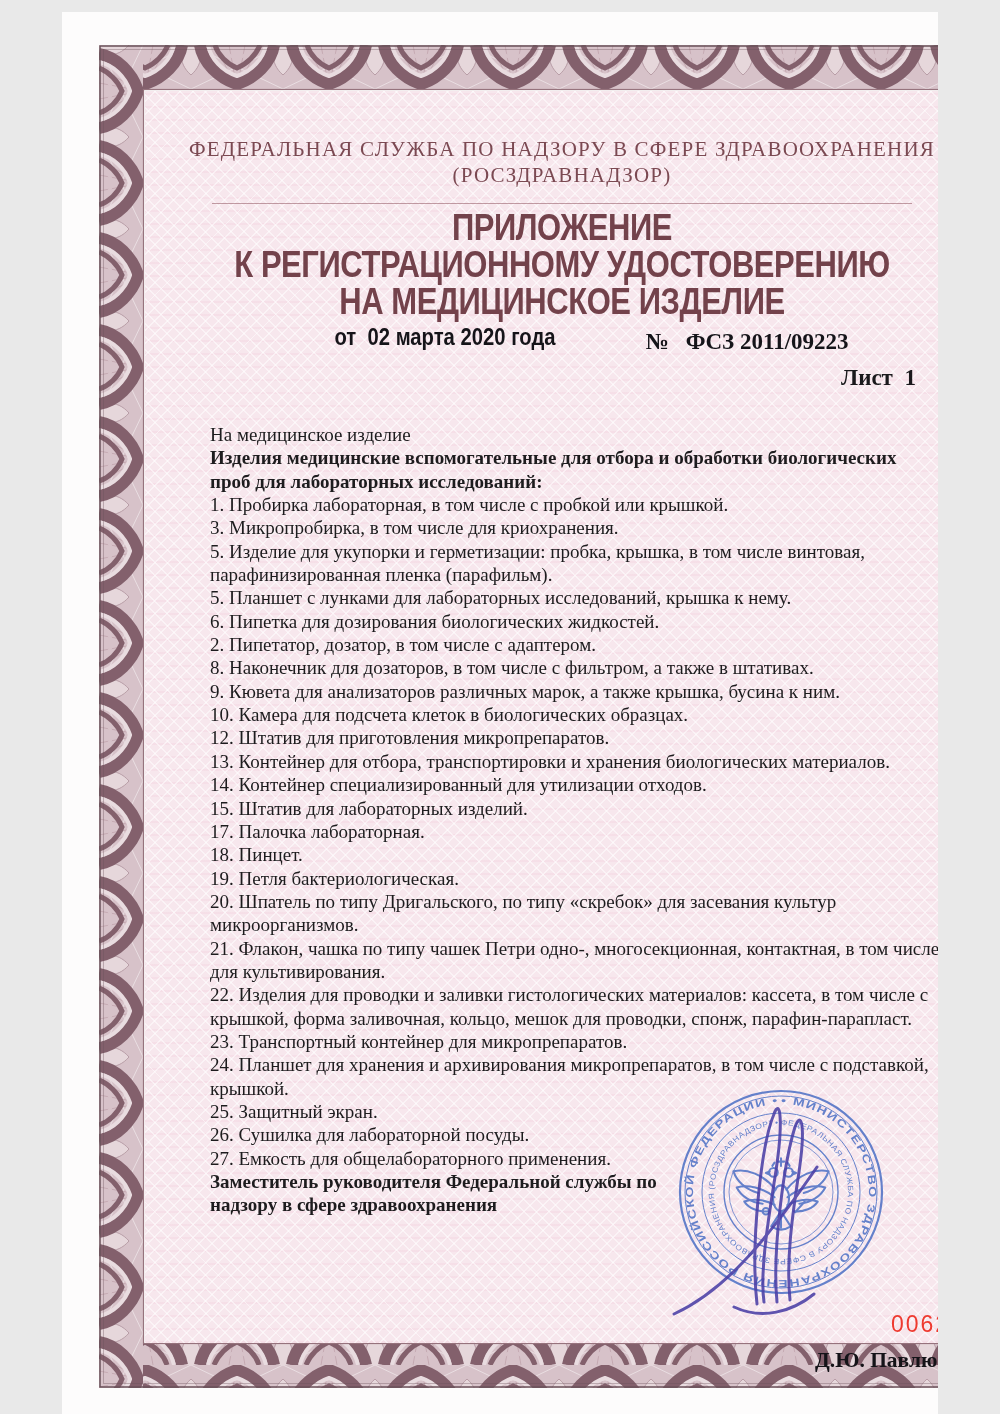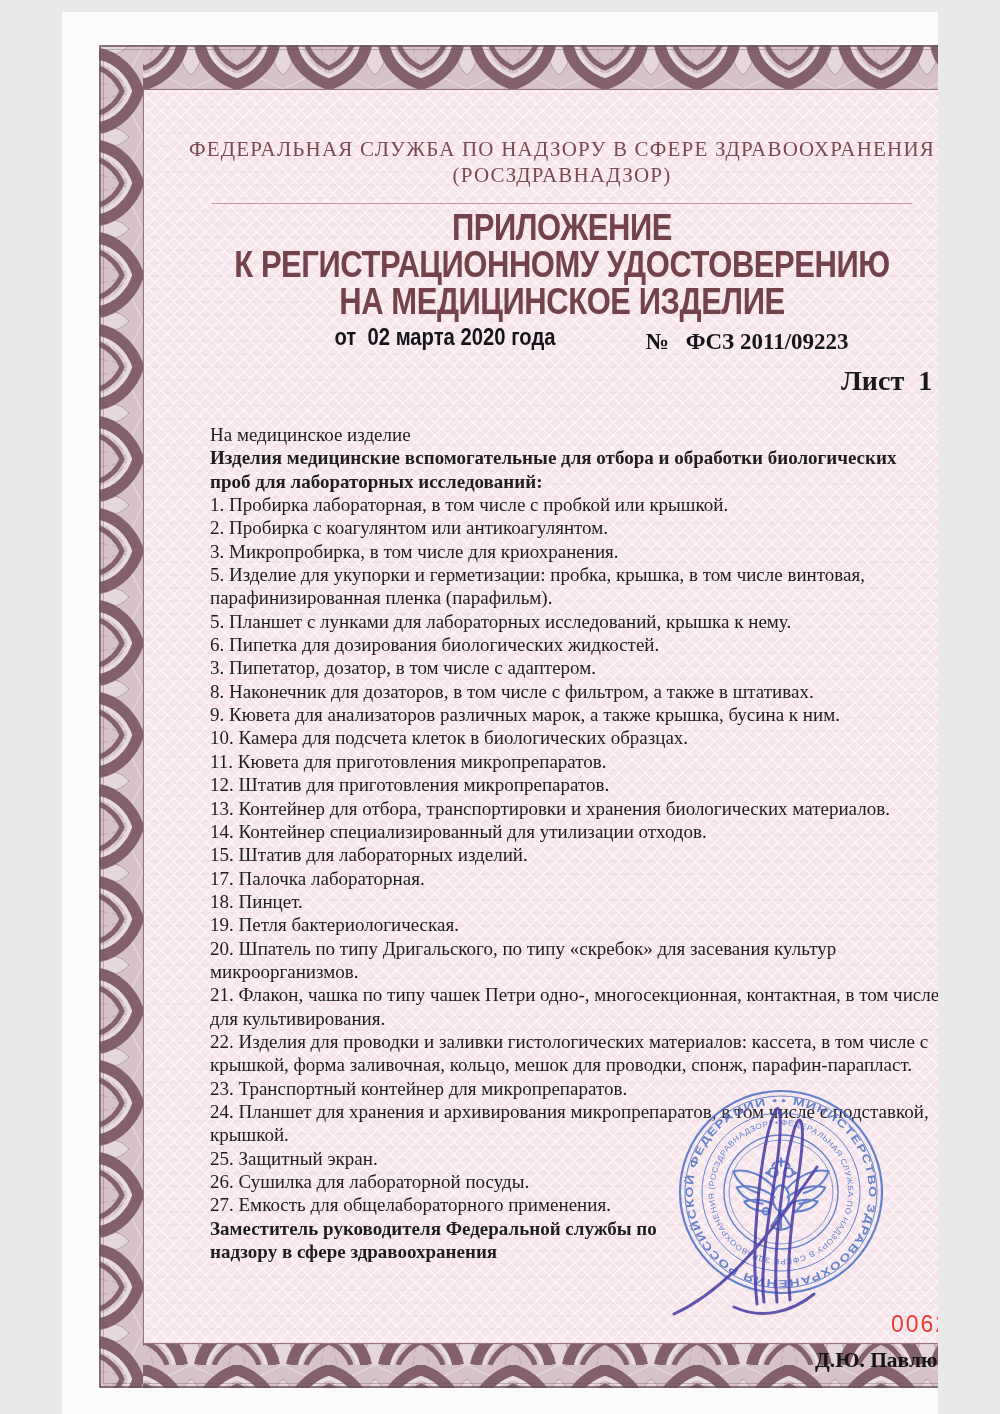--- a/index.html
+++ b/index.html
@@ -23,21 +23,21 @@
     border-top:1px solid rgba(146,86,97,.55);}
   .title{position:absolute;top:118px;left:0;width:100%;text-align:center;
     font-family:"Liberation Sans",sans-serif;font-weight:700;
     font-size:36px;line-height:37px;color:#73424b;
     transform:scaleX(.86);letter-spacing:-.5px;}
   .date{position:absolute;top:233px;left:170px;width:260px;text-align:center;
     font-family:"Liberation Sans",sans-serif;font-weight:700;font-size:23px;
     transform:scaleX(.88);white-space:pre;color:#151419;}
   .number{position:absolute;top:238px;left:472px;width:260px;text-align:center;
     font-weight:700;font-size:23px;white-space:pre;color:#151419;}
-  .sheet{position:absolute;top:274px;left:696px;font-weight:700;font-size:28px;
+  .sheet{position:absolute;top:274px;left:696px;font-weight:700;font-size:23px;
     white-space:pre;color:#1a191c;}
   .body-block{position:absolute;left:65px;top:332px;width:748px;
     font-size:19px;line-height:23.35px;}
   .body-block p{margin:0;padding:0;}
   .device-name{font-weight:700;max-width:714px;}
   .signer-title{font-weight:700;max-width:480px;}
   .signer-name{position:absolute;left:670px;top:1257px;font-weight:700;font-size:21.5px;
     white-space:pre;color:#141318;}
   .serial{position:absolute;left:746px;top:1220px;
     font-family:Liberation Sans, sans-serif;font-size:23px;letter-spacing:2px;
@@ -104,39 +104,37 @@
     <div class="number">№   ФСЗ 2011/09223</div>
     <div class="sheet">Лист  1</div>
 
     <div class="body-block">
       <p class="intro">На медицинское изделие</p>
       <p class="device-name">Изделия медицинские вспомогательные для отбора и обработки биологических проб для лабораторных исследований:</p>
       <div>
 
           <p class="item">1. Пробирка лабораторная, в том числе с пробкой или крышкой.</p>
 
-          <p class="item">2. Пробирка с коагулянтом или антикоагулянтом.</p>
 
           <p class="item">3. Микропробирка, в том числе для криохранения.</p>
 
           <p class="item">5. Изделие для укупорки и герметизации: пробка, крышка, в том числе винтовая, парафинизированная пленка (парафильм).</p>
 
           <p class="item">5. Планшет с лунками для лабораторных исследований, крышка к нему.</p>
 
           <p class="item">6. Пипетка для дозирования биологических жидкостей.</p>
 
-          <p class="item">3. Пипетатор, дозатор, в том числе с адаптером.</p>
+          <p class="item">2. Пипетатор, дозатор, в том числе с адаптером.</p>
 
           <p class="item">8. Наконечник для дозаторов, в том числе с фильтром, а также в штативах.</p>
 
           <p class="item">9. Кювета для анализаторов различных марок, а также крышка, бусина к ним.</p>
 
           <p class="item">10. Камера для подсчета клеток в биологических образцах.</p>
 
-          <p class="item">11. Кювета для приготовления микропрепаратов.</p>
 
           <p class="item">12. Штатив для приготовления микропрепаратов.</p>
 
           <p class="item">13. Контейнер для отбора, транспортировки и хранения биологических материалов.</p>
 
           <p class="item">14. Контейнер специализированный для утилизации отходов.</p>
 
           <p class="item">15. Штатив для лабораторных изделий.</p>
 
 

